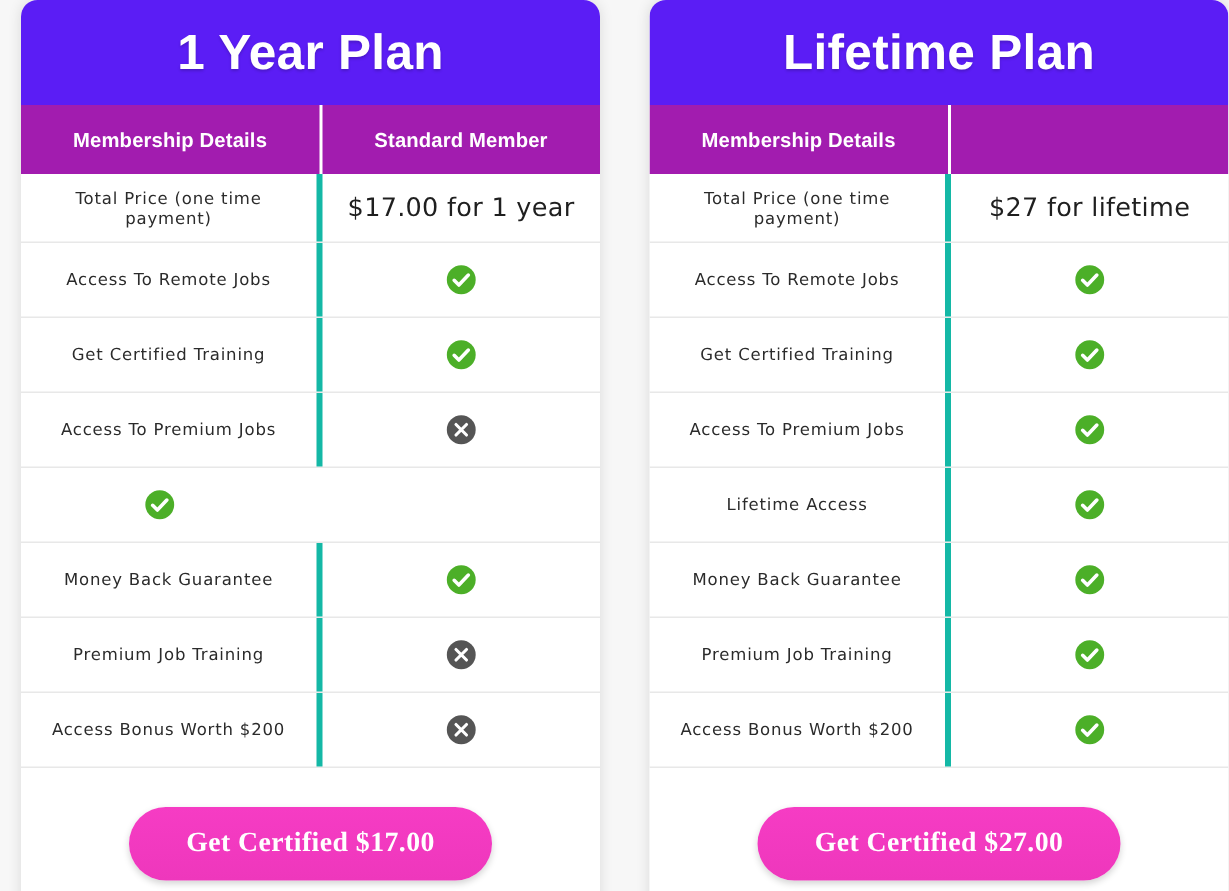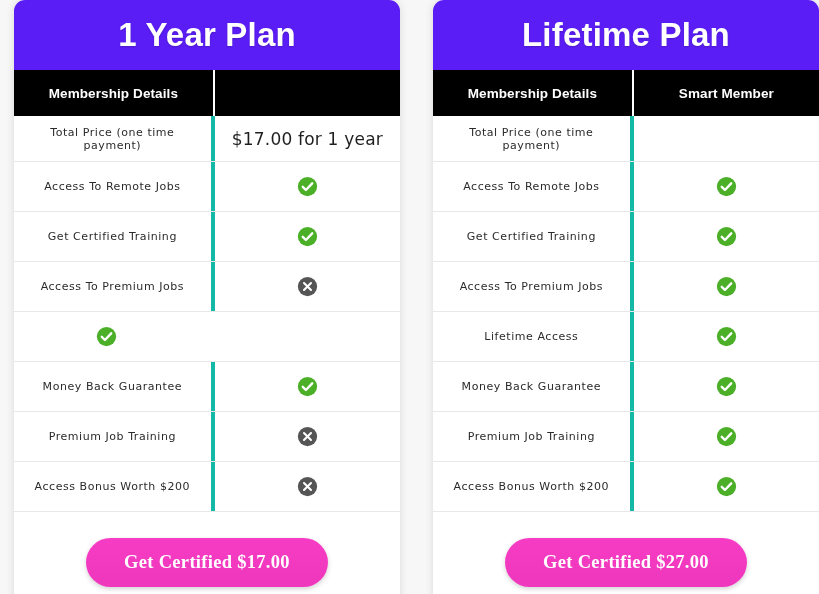--- a/index.html
+++ b/index.html
@@ -45,21 +45,21 @@
     height: 70px;
     line-height: 70px;
     font-family: "Liberation Sans", sans-serif;
     text-shadow: 0 1px 2px rgba(0,0,0,0.18);
     white-space: nowrap;
     overflow: hidden;
   }
 
   .col-head {
     display: flex;
-    background: #000000;
+    background: #a21caf;
     height: 46px;
   }
   .col-head .cell {
     display: flex;
     align-items: center;
     justify-content: center;
     color: #ffffff;
     font-size: 13.5px;
     font-weight: bold;
     font-family: "Liberation Sans", sans-serif;
@@ -140,20 +140,21 @@
   }
 </style>
 </head>
 <body>
 
 <div class="board" id="board">
     <div class="plan-card">
       <div class="plan-title">1 Year Plan</div>
       <div class="col-head">
         <div class="cell left">Membership Details</div>
+        <div class="cell right">Standard Member</div>
       </div>
       <div class="feat-row price-row">
         <div class="cell left">Total Price (one time payment)</div>
         <div class="cell right">
           <span class="price-text">$17.00 for 1 year</span>
         </div>
       </div>
       <div class="feat-row">
         <div class="cell left">Access To Remote Jobs</div>
         <div class="cell right">
@@ -231,24 +232,26 @@
         </div>
       </div>
       <div class="card-footer">
         <button class="cta-button">Get Certified $17.00</button>
       </div>
     </div>
     <div class="plan-card">
       <div class="plan-title">Lifetime Plan</div>
       <div class="col-head">
         <div class="cell left">Membership Details</div>
-        <div class="cell right">Smart Member</div>
       </div>
       <div class="feat-row price-row">
         <div class="cell left">Total Price (one time payment)</div>
+        <div class="cell right">
+          <span class="price-text">$27 for lifetime</span>
+        </div>
       </div>
       <div class="feat-row">
         <div class="cell left">Access To Remote Jobs</div>
         <div class="cell right">
           <span>
             <svg class="mark" viewBox="0 0 24 24" xmlns="http://www.w3.org/2000/svg">
               <circle cx="12" cy="12" r="11" fill="#4CAF28"></circle>
               <path d="M6.6 12.4 L10.2 16 L17.4 8.4" fill="none" stroke="#ffffff" stroke-width="2.7" stroke-linecap="round" stroke-linejoin="round"></path>
             </svg>
           </span>

